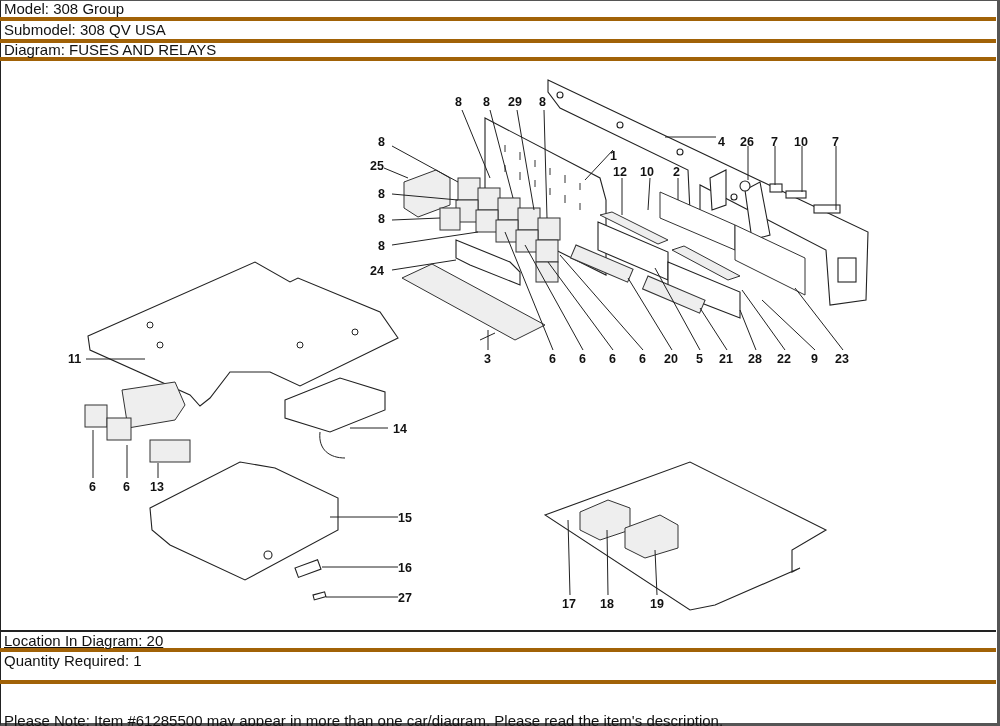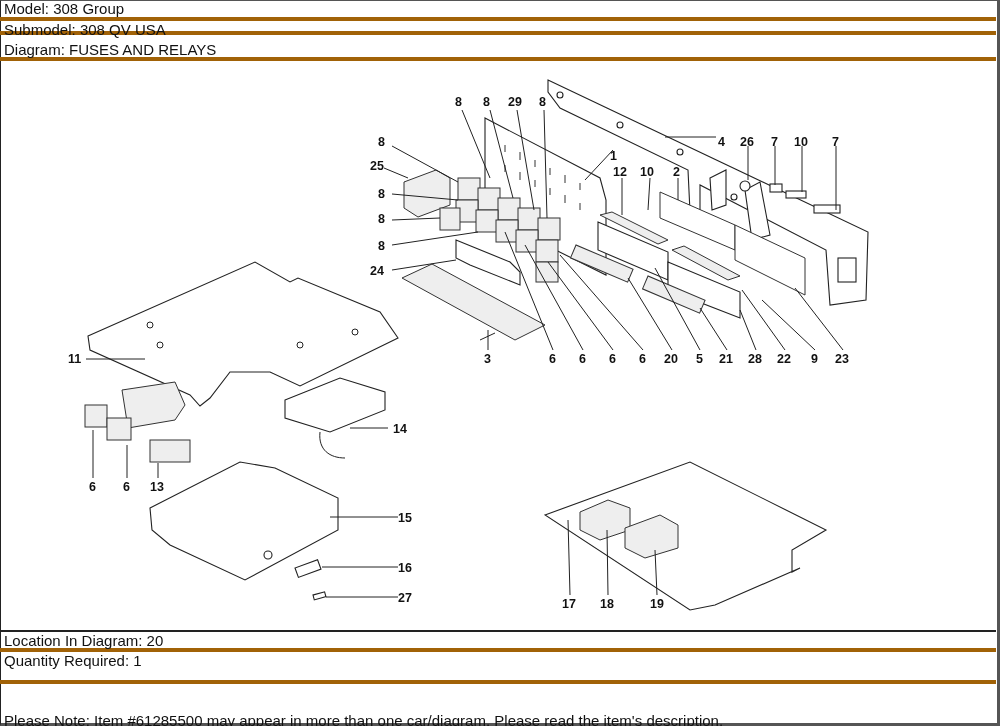--- a/index.html
+++ b/index.html
@@ -1,23 +1,23 @@
 <!DOCTYPE html>
 <html><head>
 <meta charset="utf-8">
 <style>
   html,body{margin:0;padding:0;background:#fff;}
   body{width:1000px;height:726px;position:relative;overflow:hidden;font-family:"Liberation Sans",sans-serif;}
   .frame{position:absolute;left:0;top:0;width:996px;height:722px;border-right:3px solid #555;border-bottom:3px solid #555;border-left:1px solid #222;border-top:1px solid #555;box-sizing:content-box;}
   .row{position:absolute;left:0;width:996px;border-bottom:4px solid #a16207;box-sizing:border-box;font-family:"Liberation Sans",sans-serif;font-size:15px;color:#111;padding-left:4px;line-height:18px;}
   .r1{top:0;height:21px;}
-  .r2{top:21px;height:14px;}
+  .r2{top:21px;height:22px;}
   .r3{top:41px;height:20px;}
   .diagram{position:absolute;left:0;top:61px;width:996px;height:571px;border-bottom:2px solid #222;box-sizing:border-box;}
-  .r4{top:632px;height:20px;}
+  .r4{top:632px;height:20px;text-decoration:underline;}
   .r5{top:652px;height:32px;}
   .r6{top:712px;height:50px;border-bottom:none;}
   svg{position:absolute;left:0;top:0;}
   .lbl{font-family:"Liberation Sans",sans-serif;font-weight:bold;font-size:12.5px;fill:#111;}
   .ln{stroke:#222;stroke-width:1;fill:none;}
   .pt{stroke:#222;stroke-width:1.1;fill:#fff;}
   .sh{stroke:#333;stroke-width:1;fill:#eee;}
 </style>
 </head>
 <body>

